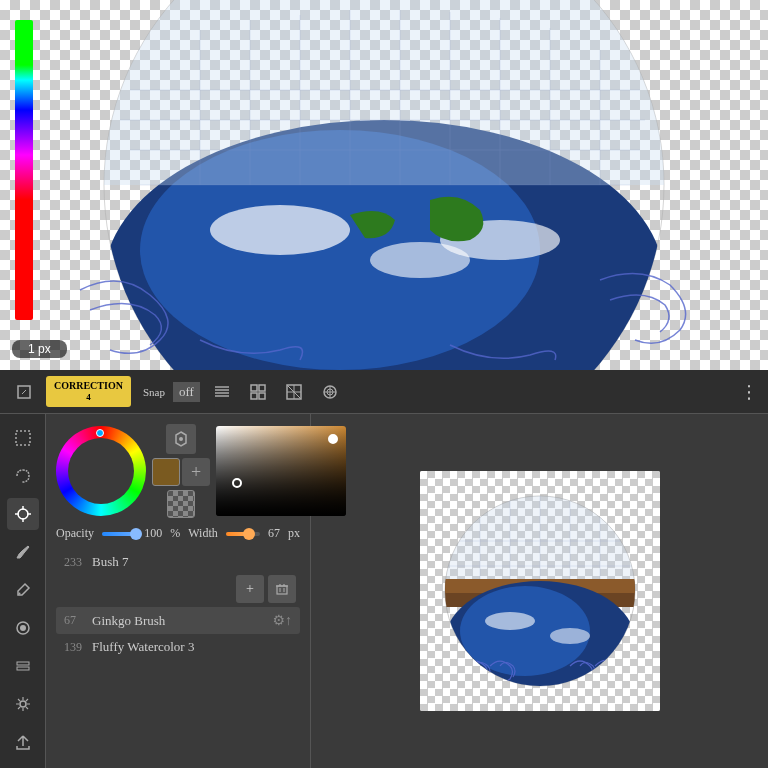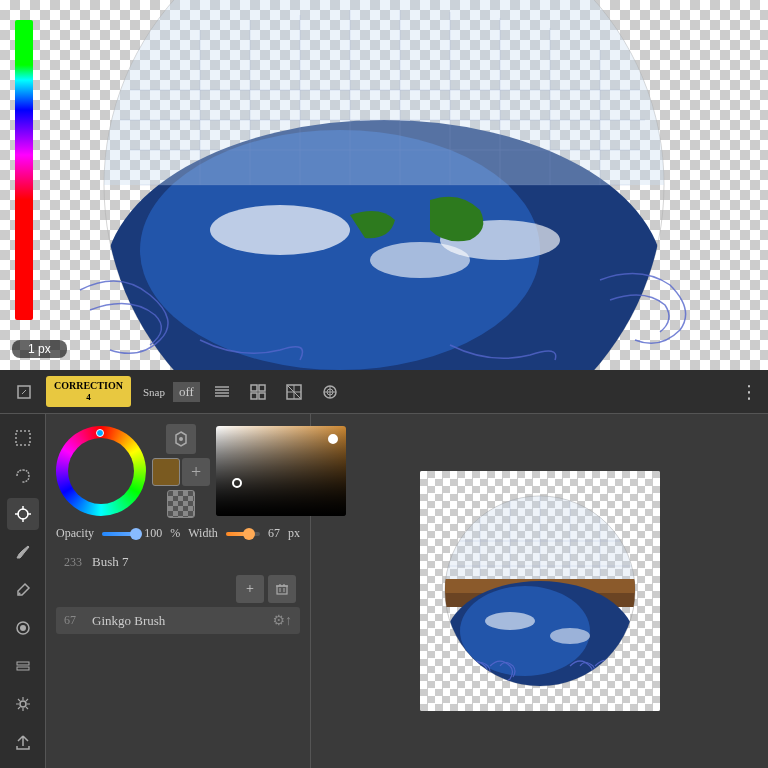--- a/index.html
+++ b/index.html
@@ -580,20 +580,24 @@
 
 
 
         <div class="brush-item selected">
           <span class="brush-num">67</span>
           <span>Ginkgo Brush</span>
           <span style="margin-left:auto;" class="gear-icon">⚙</span>
           <span class="arrow-icon">↑</span>
         </div>
 
+        <div class="brush-item">
+          <span class="brush-num">139</span>
+          <span>Fluffy Watercolor 3</span>
+        </div>
       </div>
     </div>
 
     <div class="right-panel">
       <div class="preview-canvas">
         <div class="preview-checker"></div>
         <svg style="position:absolute;top:0;left:0;width:100%;height:100%;" viewBox="0 0 240 240">
           <defs>
             <clipPath id="previewGlobeClip">
               <circle cx="120" cy="120" r="95"></circle>

